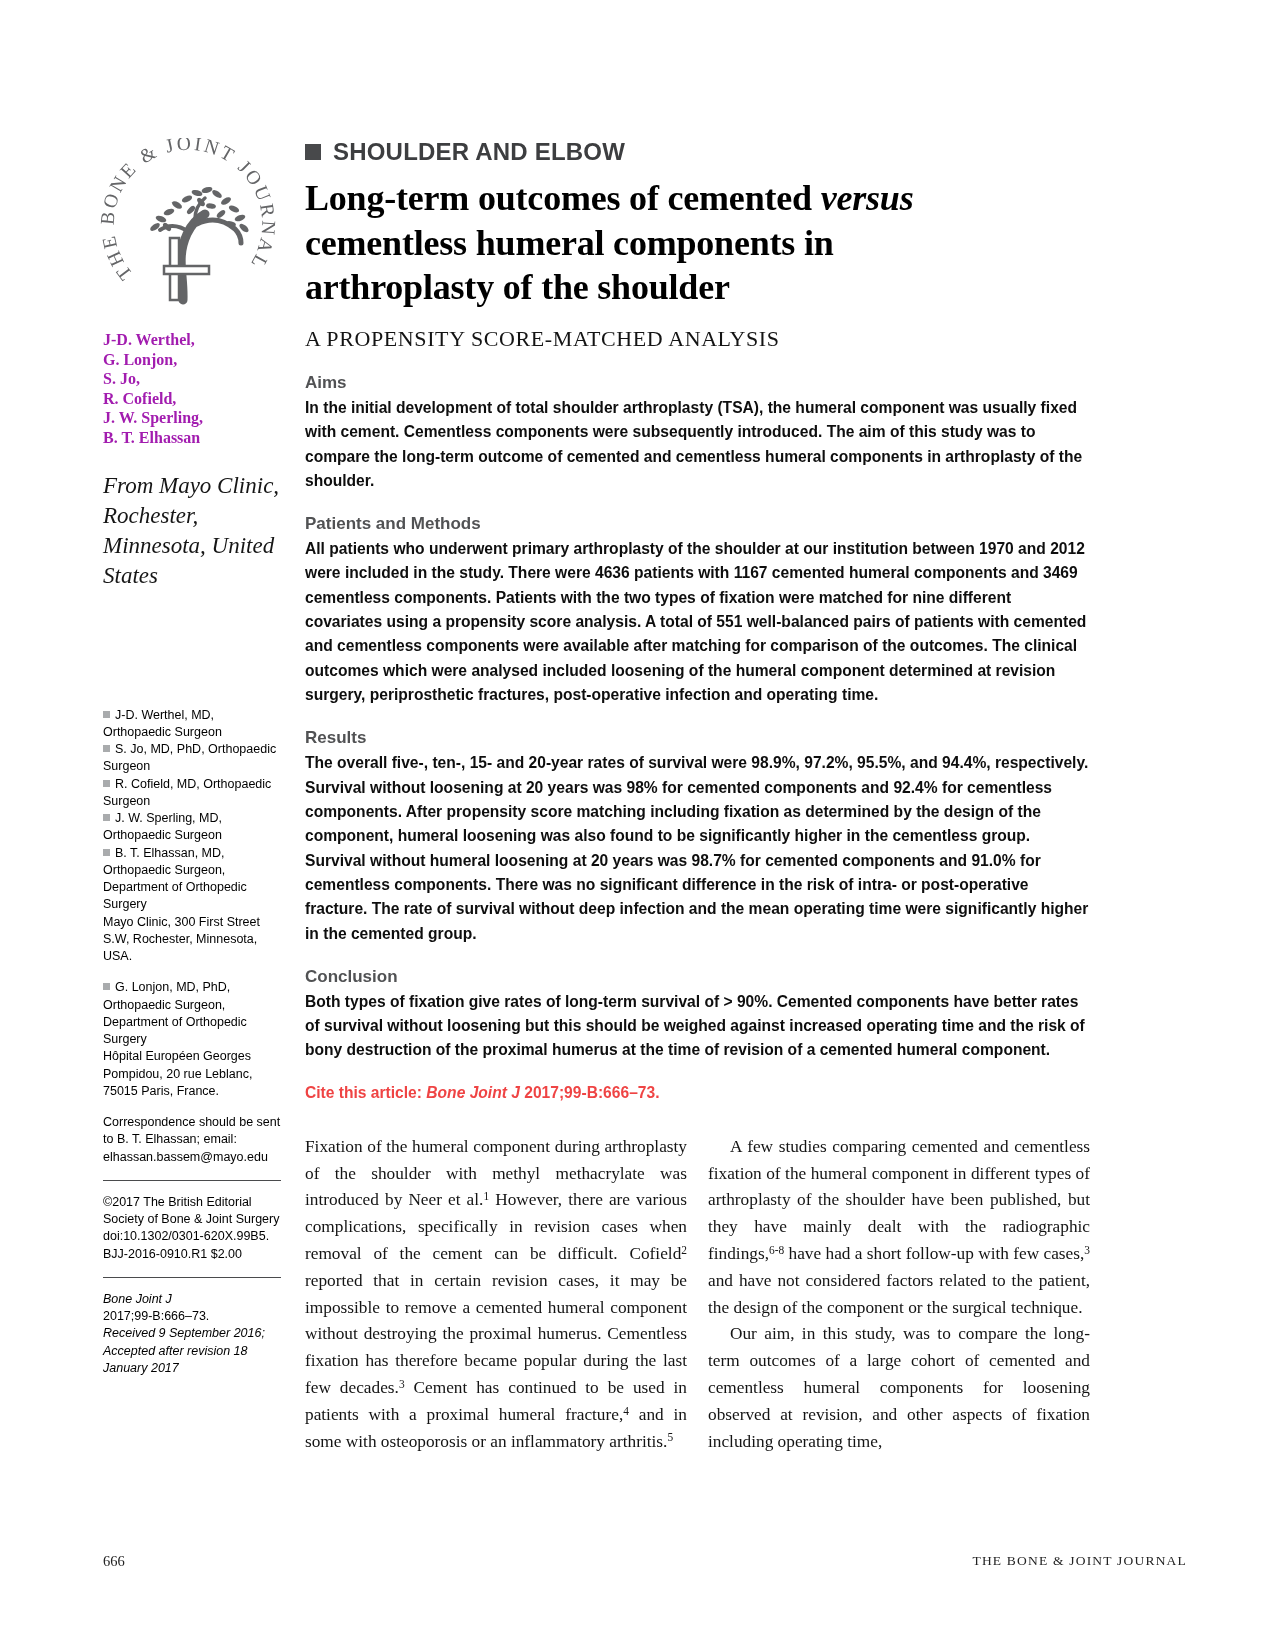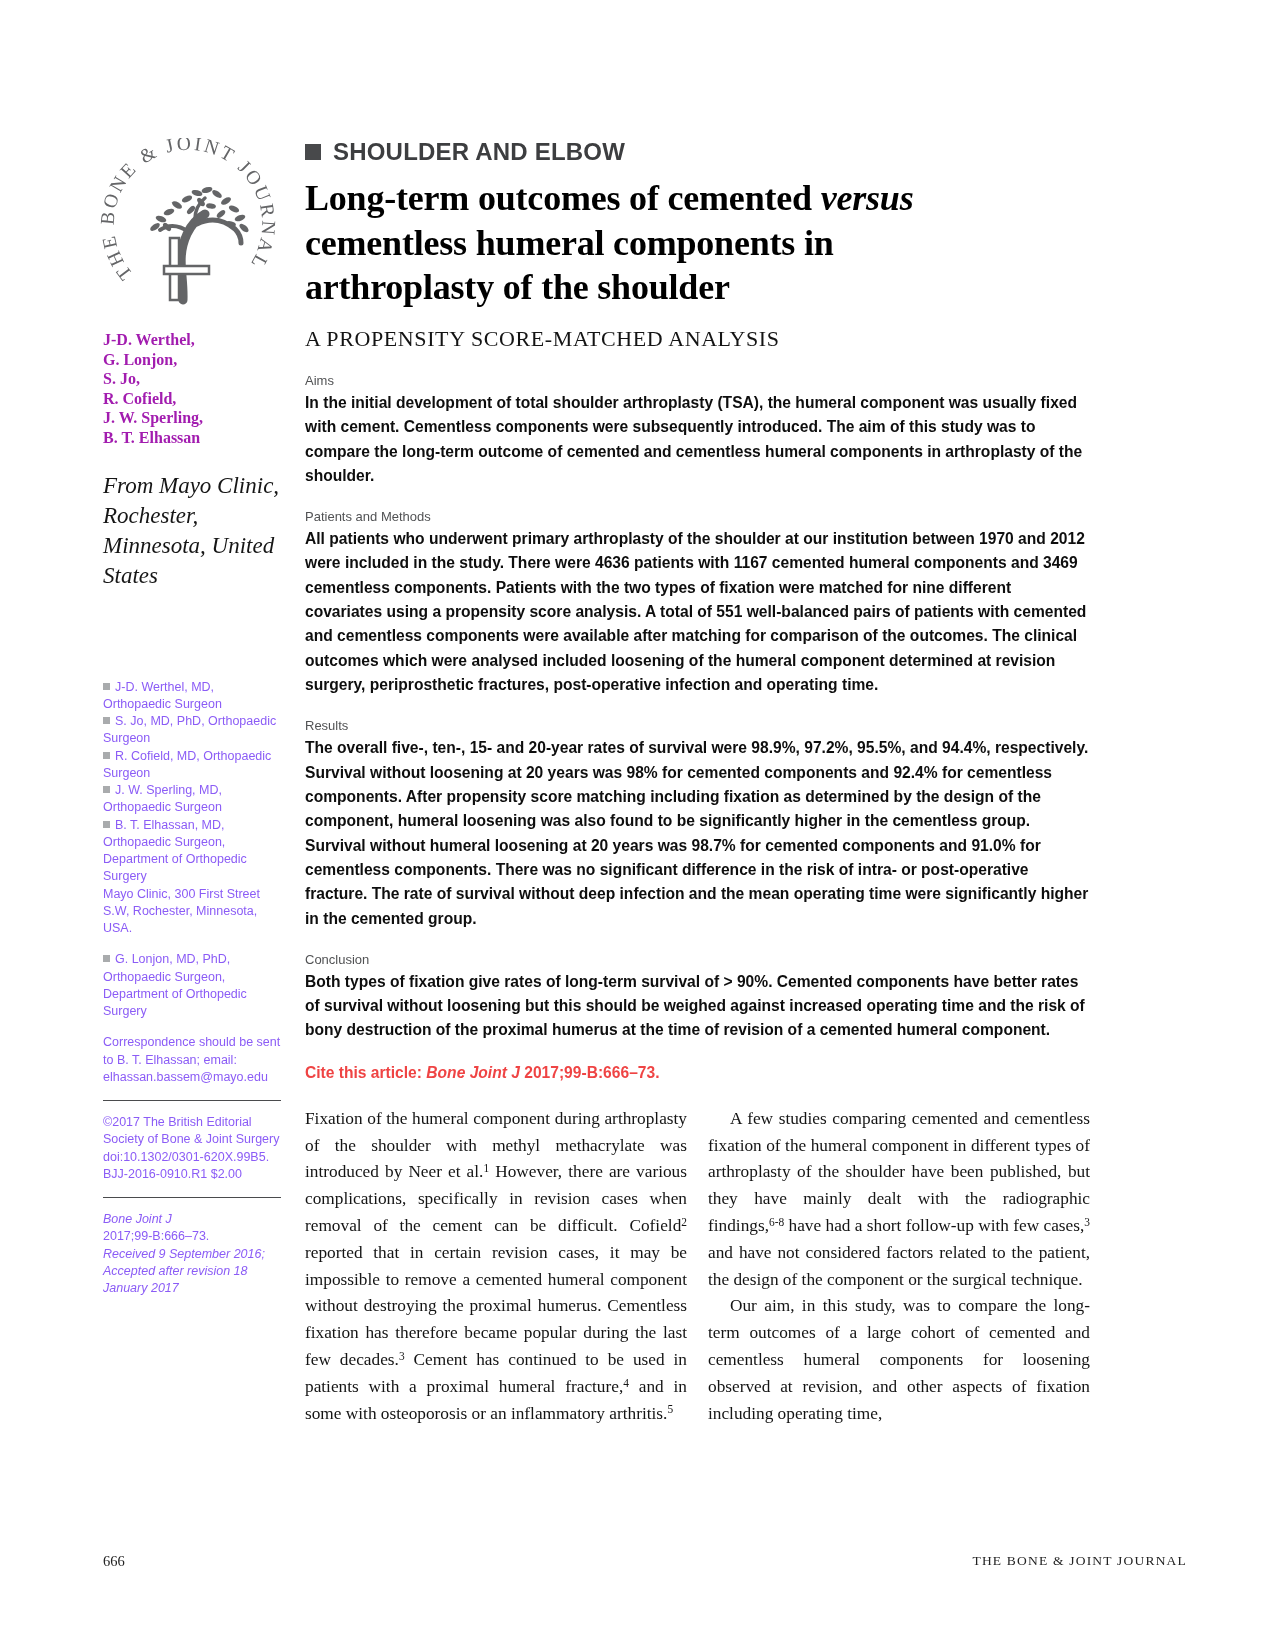--- a/index.html
+++ b/index.html
@@ -16,40 +16,40 @@
     overflow:hidden;
   }
   .content{position:absolute;top:138px;left:103px;display:flex;width:1084px;}
   .left-rail{flex:0 0 202px;width:202px;}
   .main{flex:0 0 785px;width:785px;}
 
   
   .logo-wrap{margin-left:-8px;}
   .authors{font-weight:bold;font-size:16px;line-height:1.22;color:#a21caf;}
   .affiliation{margin-top:24px;font-style:italic;font-size:23px;line-height:1.3;width:178px;color:#161616;}
-  .notes{margin-top:88px;font-family:"Liberation Sans", sans-serif;font-size:12.5px;line-height:1.38;width:180px;color:#8b5cf6;}
+  .notes{margin-top:116px;font-family:"Liberation Sans", sans-serif;font-size:12.5px;line-height:1.38;width:180px;color:#000000;}
   .note-block{margin-bottom:14px;}
   .note-item{margin:0;}
   .sq{display:inline-block;width:7px;height:7px;background:#a9abad;margin-right:5px;position:relative;top:-1px;}
   .rail-hr{border:none;border-top:1px solid var(--rule-gray);margin:13px 0 13px 0;width:178px;}
   .ital{font-style:italic;}
 
   
   .section-header{display:flex;align-items:center;font-family:"Liberation Sans", sans-serif;
     font-weight:bold;font-size:24px;color:#3d3e40;letter-spacing:0.2px;text-align:center;}
   .section-square{width:16px;height:16px;background:#48494b;margin-right:12px;flex:0 0 16px;}
   .article-title{margin-top:10px;font-weight:bold;font-size:36px;line-height:1.24;color:#000;max-width:725px;letter-spacing:-0.2px;}
   .subtitle{margin-top:16px;font-size:22px;color:#141414;letter-spacing:0.6px;}
 
   .abstract{margin-top:6px;font-family:"Liberation Sans", sans-serif;}
-  .abs-heading{font-weight:normal;font-size:13px;color:var(--heading-gray);margin-top:21px;margin-bottom:3px;}
+  .abs-heading{font-weight:bold;font-size:17px;color:var(--heading-gray);margin-top:21px;margin-bottom:3px;}
   .abs-text{font-weight:bold;font-size:15.6px;line-height:1.56;color:#0e0e0e;margin:0;}
   .cite-line{margin-top:21px;font-family:"Liberation Sans", sans-serif;font-weight:bold;font-size:15.6px;color:#ef4444;}
 
-  .columns{margin-top:24px;display:flex;gap:21px;font-size:17.3px;line-height:1.55;text-align:justify;color:#141414;}
+  .columns{margin-top:32px;display:flex;gap:21px;font-size:17.3px;line-height:1.55;text-align:justify;color:#141414;}
   .col{width:382px;}
   .col p{margin:0;}
   .col p.indent{text-indent:22px;}
 
   
   .seg-i{font-style:italic;}
   .seg-sup{font-size:66%;position:relative;top:-0.45em;line-height:0;}
 
   
   .footer{position:absolute;left:103px;width:1084px;bottom:80px;display:flex;justify-content:space-between;align-items:flex-start;}
@@ -122,20 +122,21 @@
           <div class="note-item"><span class="sq"></span><span>J-D. Werthel, MD, Orthopaedic Surgeon</span></div>
           <div class="note-item"><span class="sq"></span><span>S. Jo, MD, PhD, Orthopaedic Surgeon</span></div>
           <div class="note-item"><span class="sq"></span><span>R. Cofield, MD, Orthopaedic Surgeon</span></div>
           <div class="note-item"><span class="sq"></span><span>J. W. Sperling, MD, Orthopaedic Surgeon</span></div>
           <div class="note-item"><span class="sq"></span><span>B. T. Elhassan, MD, Orthopaedic Surgeon, Department of Orthopedic Surgery</span></div>
           <div class="note-item">Mayo Clinic, 300 First Street S.W, Rochester, Minnesota, USA.</div>
         </div>
 
         <div class="note-block">
           <div class="note-item"><span class="sq"></span><span>G. Lonjon, MD, PhD, Orthopaedic Surgeon, Department of Orthopedic Surgery</span></div>
+          <div class="note-item">Hôpital Européen Georges Pompidou, 20 rue Leblanc, 75015 Paris, France.</div>
         </div>
 
         <div class="note-block">Correspondence should be sent to B. T. Elhassan; email: elhassan.bassem@mayo.edu</div>
 
         <hr class="rail-hr">
 
         <div class="note-block">
           <div>©2017 The British Editorial Society of Bone &amp; Joint Surgery</div>
           <div>doi:10.1302/0301-620X.99B5.</div>
           <div>BJJ-2016-0910.R1 $2.00</div>

